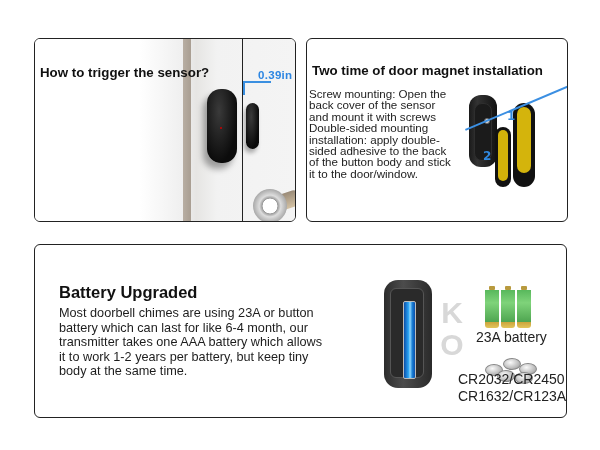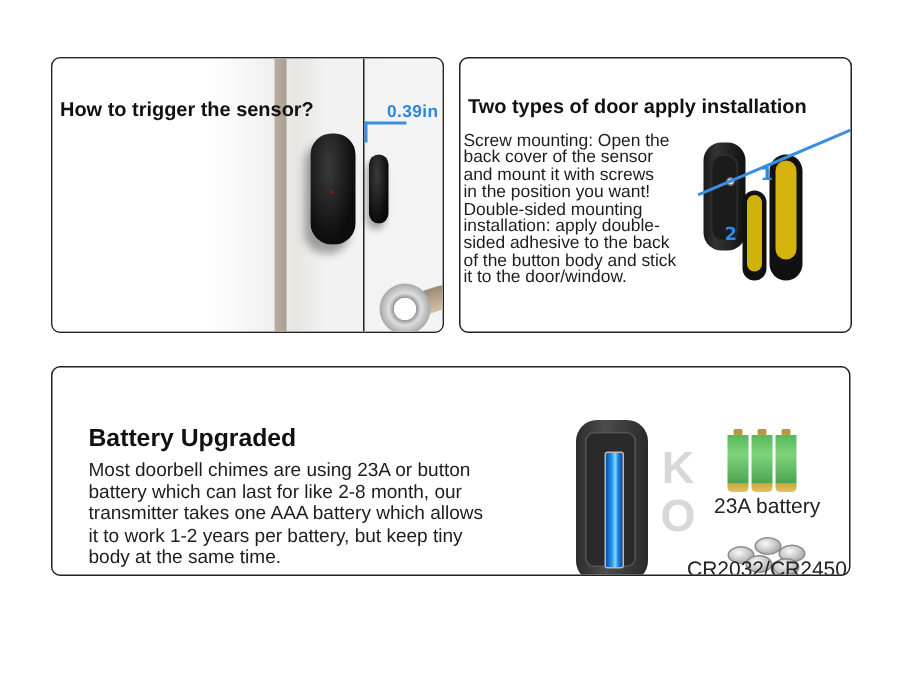--- a/index.html
+++ b/index.html
@@ -8,21 +8,21 @@
 
   .panel {
     position: absolute;
     border: 1.2px solid #222;
     border-radius: 6px;
     background: #fff;
     overflow: hidden;
   }
   #p1 { left: 34px; top: 38px; width: 262px; height: 184px; }
   #p2 { left: 306px; top: 38px; width: 262px; height: 184px; }
-  #p3 { left: 34px; top: 244px; width: 533px; height: 140px; }
+  #p3 { left: 34px; top: 244px; width: 533px; height: 174px; }
 
   .title { position: absolute; font-weight: bold; color: #111; white-space: nowrap; }
   .body-text { position: absolute; font-size: 11.6px; line-height: 11.4px; color: #1d1d1d; }
 
   
   .p1-bg {
     position: absolute; left: 0; top: 0; right: 0; bottom: 0;
     background: linear-gradient(90deg, #ffffff 0%, #ffffff 40%, #eeeeee 58%, #e6e5e3 62%, #f2f2f2 70%, #f4f4f4 100%);
   }
   .p1-doorframe { position: absolute; left: 148px; top: 0; width: 8px; height: 100%; background: linear-gradient(90deg,#b8aea3,#a99e92); }
@@ -76,26 +76,25 @@
   <div class="p1-measure-tick"></div>
   <div class="p1-measure-line"></div>
   <div class="p1-measure-label">0.39in</div>
   <div class="p1-handle-lever"></div>
   <div class="p1-handle"></div>
 
   <div class="title" style="left:5px; top:26px; font-size:13.3px;">How to trigger the sensor?</div>
 </div>
 
 <div class="panel" id="p2">
-  <div class="title" style="left:5px; top:24px; font-size:13.3px;">Two types of door apply installation</div>
+  <div class="title" style="left:5px; top:24px; font-size:13.3px;">Two time of door magnet installation</div>
   <div class="body-text" style="left:2px; top:49px;">
     <div>Screw mounting: Open the</div>
     <div>back cover of the sensor</div>
     <div>and mount it with screws</div>
-    <div>in the position you want!</div>
     <div>Double-sided mounting</div>
     <div>installation: apply double-</div>
     <div>sided adhesive to the back</div>
     <div>of the button body and stick</div>
     <div>it to the door/window.</div>
   </div>
   <div class="p2-sensor">
     <div class="p2-sensor-inner">
         <div class="p2-screw"></div>
       </div>
@@ -108,21 +107,21 @@
     </div>
   <div class="p2-line"></div>
   <div class="p2-num p2-num1">1</div>
   <div class="p2-num p2-num2">2</div>
 </div>
 
 <div class="panel" id="p3">
   <div class="title" style="left:24px; top:38px; font-size:16.5px;">Battery Upgraded</div>
   <div class="body-text" style="left:24px; top:61px; font-size:12.7px; line-height:14.5px;">
     <div>Most doorbell chimes are using 23A or button</div>
-    <div>battery which can last for like 2-8 month, our</div>
+    <div>battery which can last for like 6-4 month, our</div>
     <div>transmitter takes one AAA battery which allows</div>
     <div>it to work 1-2 years per battery, but keep tiny</div>
     <div>body at the same time.</div>
   </div>
 
   <div class="p3-device">
     <div class="p3-device-cavity">
         <div class="p3-battery"></div>
       </div>
   </div>

